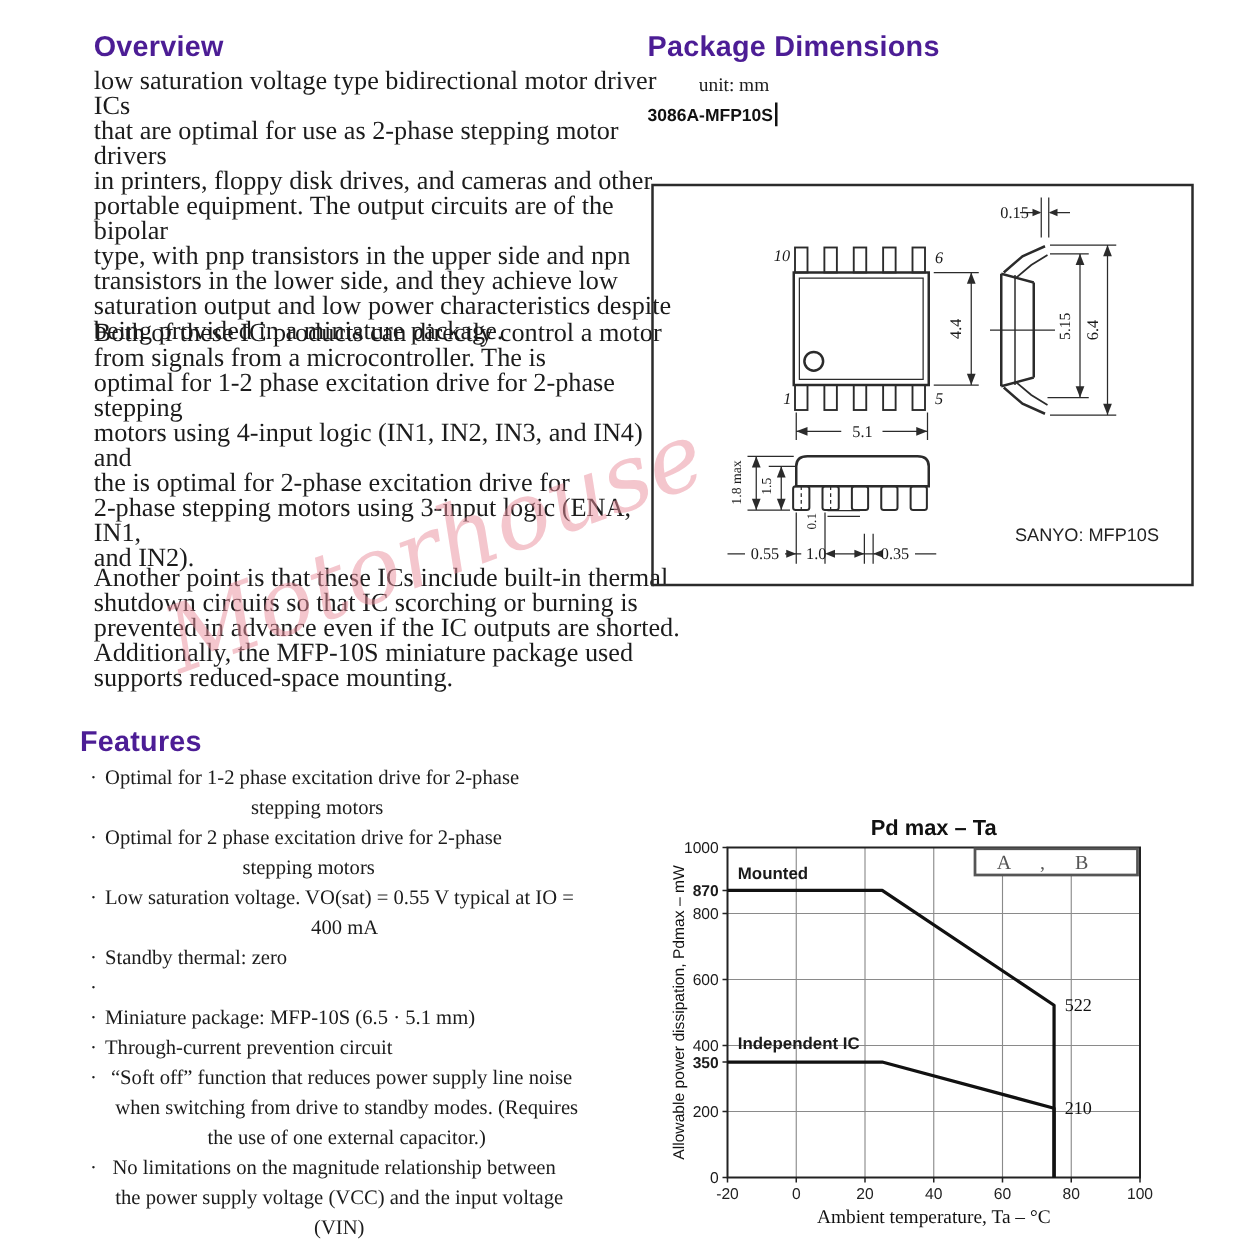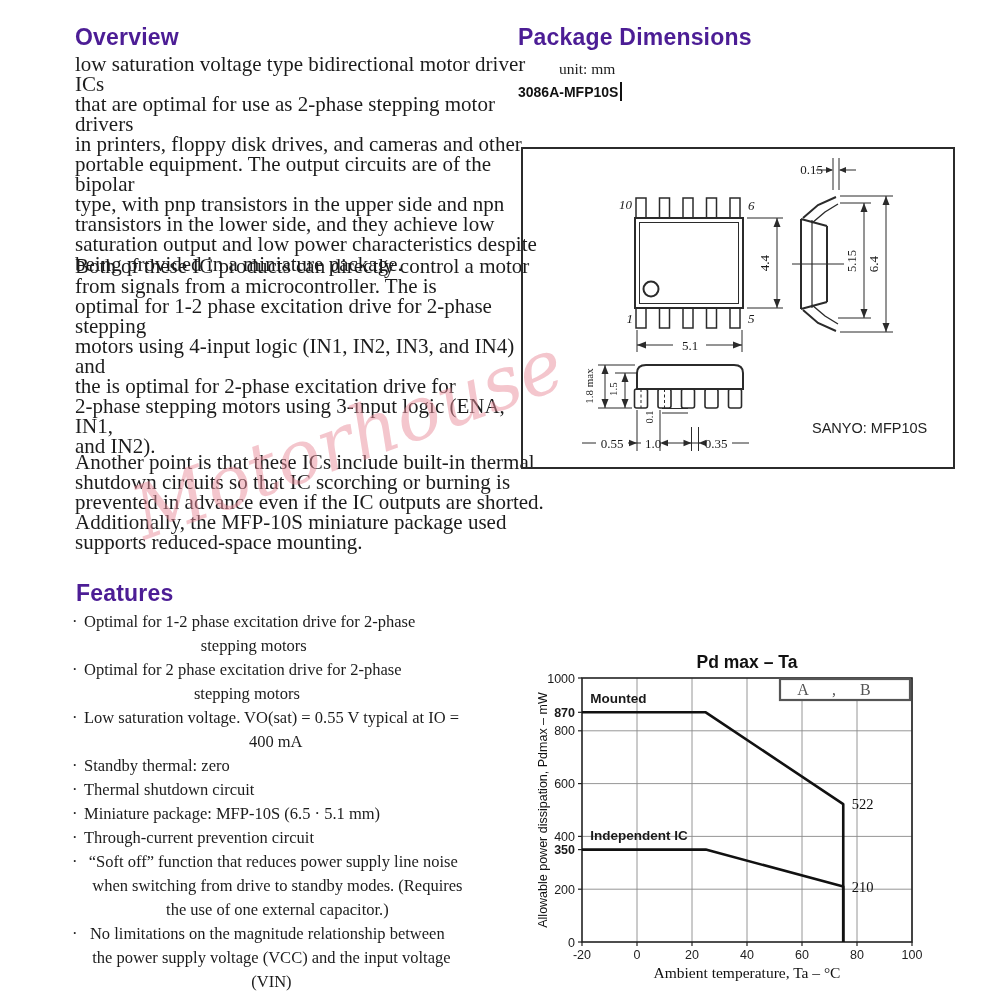--- a/index.html
+++ b/index.html
@@ -46,21 +46,21 @@
 motors using 4-input logic (IN1, IN2, IN3, and IN4) and
 the is optimal for 2-phase excitation drive for
 2-phase stepping motors using 3-input logic (ENA, IN1,
 and IN2).</div>
   <div class="abs para" style="left:75px;top:452px;">Another point is that these ICs include built-in thermal
 shutdown circuits so that IC scorching or burning is
 prevented in advance even if the IC outputs are shorted.
 Additionally, the MFP-10S miniature package used
 supports reduced-space mounting.</div>
 
-  <div class="abs h-sans" style="left:76px;top:580px;">Features</div>
+  <div class="abs h-sans" style="left:64px;top:580px;">Features</div>
   <div class="abs feat-list" style="left:72px;top:610px;">
     <div class="feat-item">
         <span class="bullet">·</span>
         <span class="ftext">Optimal for 1-2 phase excitation drive for 2-phase
   stepping motors</span>
       </div>
     <div class="feat-item">
         <span class="bullet">·</span>
         <span class="ftext">Optimal for 2 phase excitation drive for 2-phase
   stepping motors</span>
@@ -69,21 +69,20 @@
         <span class="bullet">·</span>
         <span class="ftext">Low saturation voltage. VO(sat) = 0.55 V typical at IO =
   400 mA</span>
       </div>
     <div class="feat-item">
         <span class="bullet">·</span>
         <span class="ftext">Standby thermal: zero</span>
       </div>
     <div class="feat-item">
         <span class="bullet">·</span>
-        <span class="ftext">Thermal shutdown circuit</span>
       </div>
     <div class="feat-item">
         <span class="bullet">·</span>
         <span class="ftext">Miniature package: MFP-10S (6.5 · 5.1 mm)</span>
       </div>
     <div class="feat-item">
         <span class="bullet">·</span>
         <span class="ftext">Through-current prevention circuit</span>
       </div>
     <div class="feat-item">

